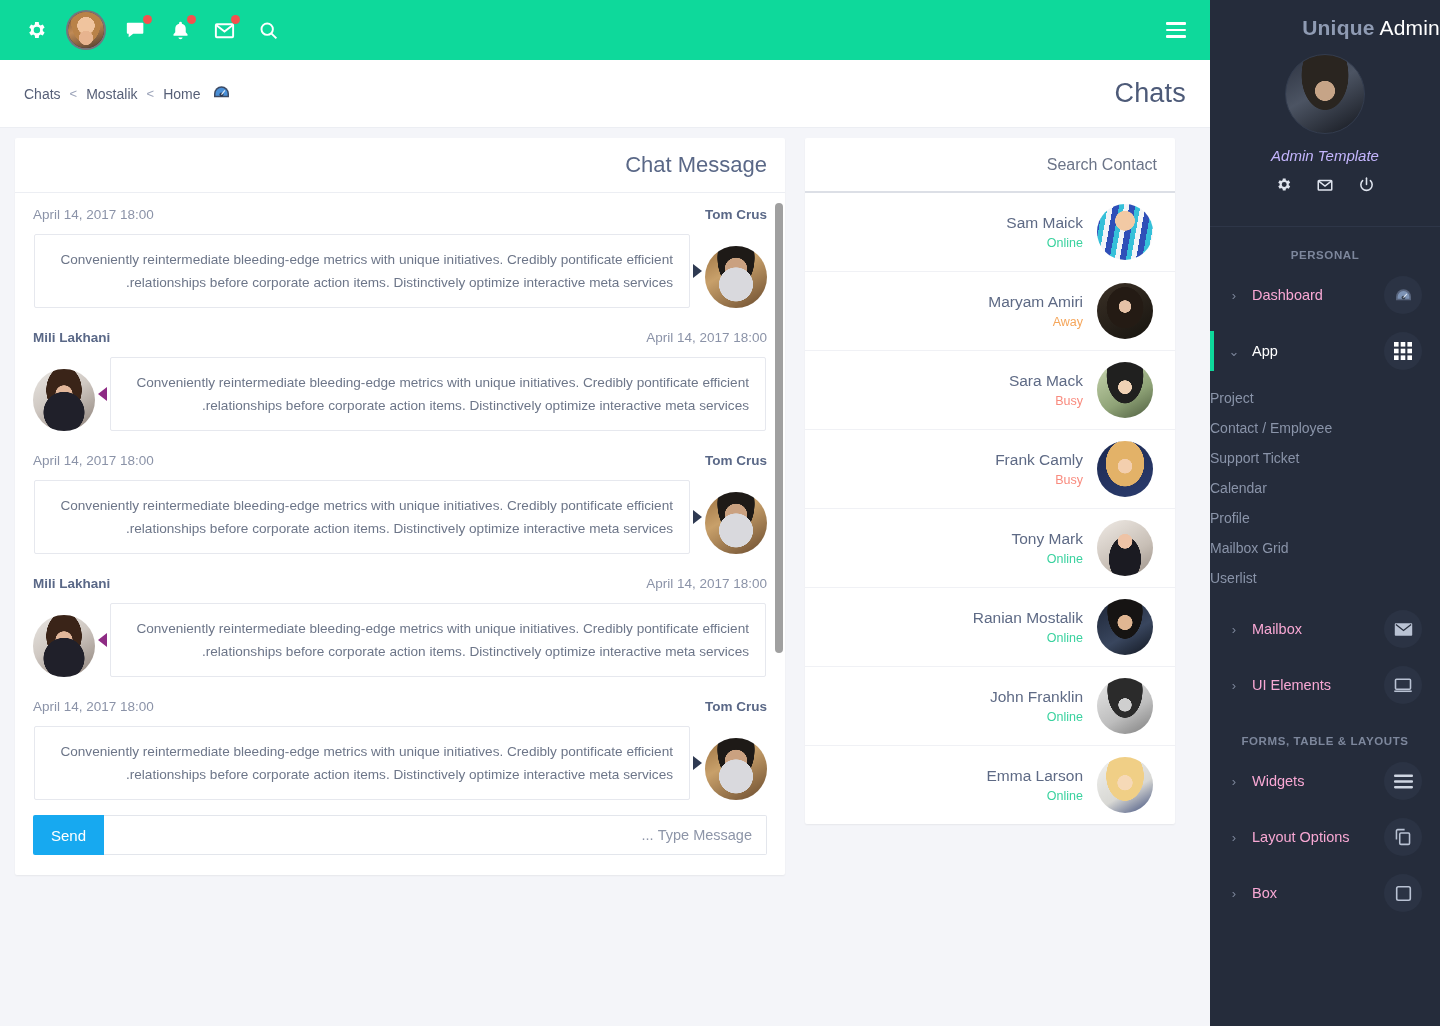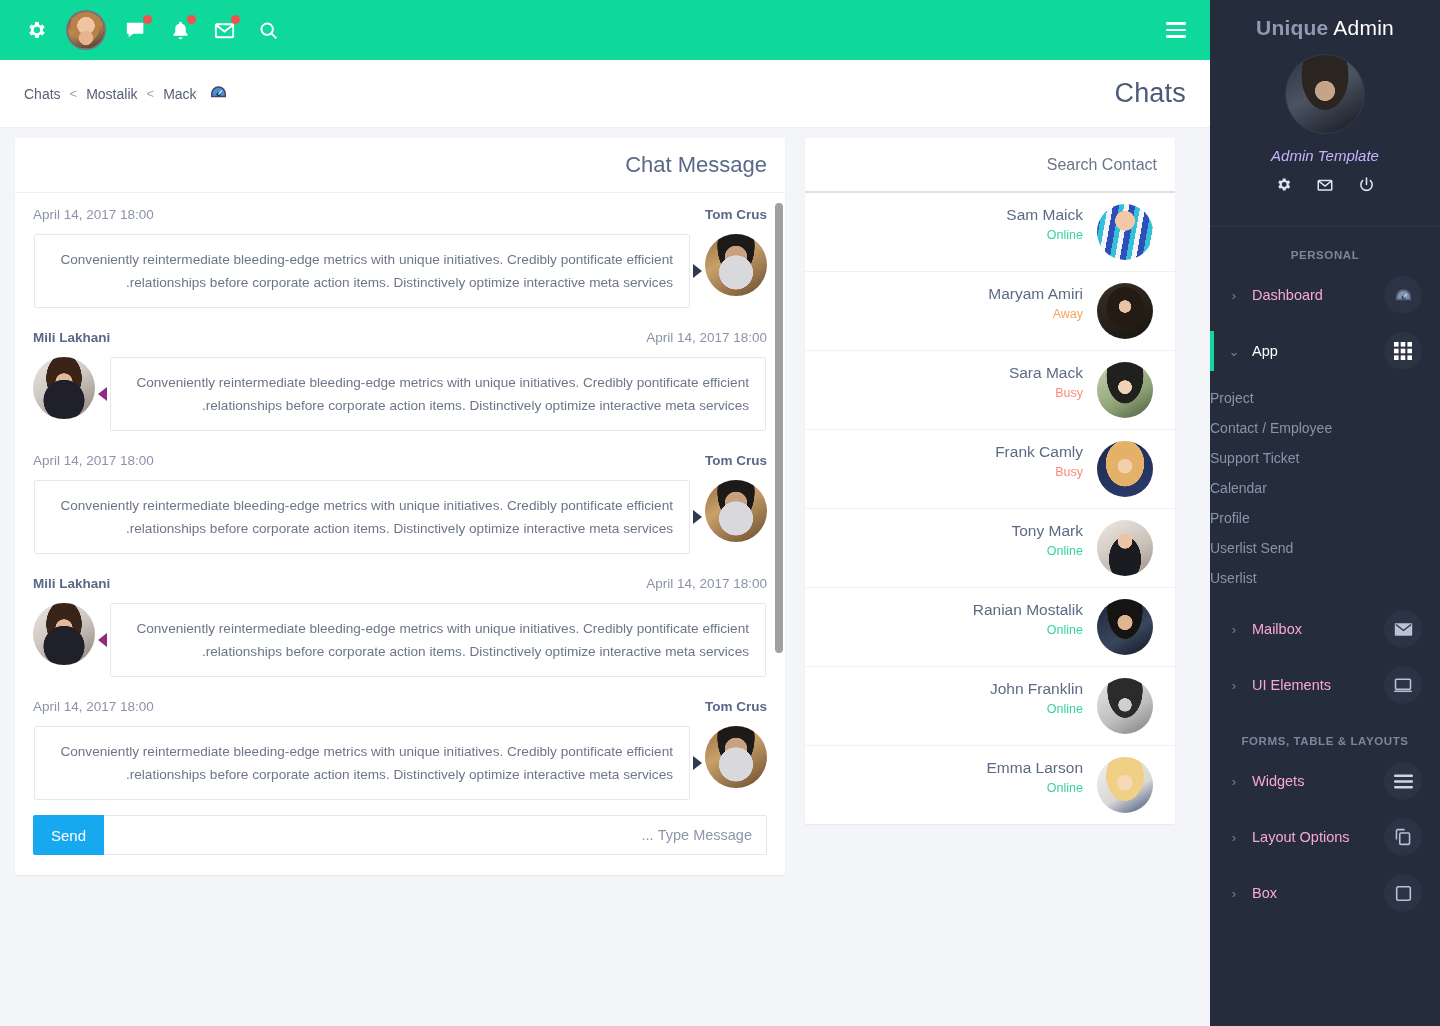--- a/index.html
+++ b/index.html
@@ -112,21 +112,21 @@
     cursor: pointer;
   }
 
   .msg { margin-bottom: 22px; direction: ltr; }
   .msg-meta { display: flex; align-items: center; font-size: 13.5px; margin-bottom: 12px; }
   .msg-meta .name { font-weight: 700; color: #5a6887; }
   .msg-meta .time { color: #8b93a8; font-weight: 400; }
   .msg-right .msg-meta { justify-content: space-between; }
   .msg-left  .msg-meta { justify-content: space-between; }
 
-  .msg-body { display: flex; align-items: flex-start; gap: 0; }
+  .msg-body { display: flex; align-items: flex-end; gap: 0; }
   .msg-right .msg-body { justify-content: flex-end; }
   .bubble {
     border: 1px solid #e6e8ee;
     background: #fff;
     padding: 13px 16px;
     font-size: 13.6px;
     line-height: 23px;
     color: #6d7689;
     text-align: right;
     direction: rtl;
@@ -205,21 +205,21 @@
   .search-input {
     border: none; outline: none; width: 100%;
     text-align: right; direction: rtl;
     font-size: 16px; color: #6b7par;
     color: #6b7488;
     font-family: "Liberation Sans", sans-serif;
     background: transparent;
   }
   .search-input::placeholder { color: #6b7488; }
   .contact-row {
-    display: flex; justify-content: flex-end;
+    display: flex; align-items: center; justify-content: flex-end;
     gap: 14px; padding: 11px 22px 11px 18px;
     border-bottom: 1px solid #f0f1f5;
     cursor: pointer;
   }
   .contact-row:last-child { border-bottom: none; }
   .c-text { text-align: right; }
   .c-name { font-size: 15.5px; color: #5e6a85; font-weight: 400; line-height: 22px; }
   .c-status { font-size: 12.5px; line-height: 19px; }
   .c-avatar { width: 56px; height: 56px; border-radius: 50%; overflow: hidden; flex: 0 0 56px; position: relative; }
 
@@ -234,21 +234,21 @@
 
   
   .sidebar {
     position: absolute; top: 0; right: 0;
     width: 230px; height: 1026px;
     background: #252c3b;
     overflow: hidden;
     direction: rtl;
   }
   .brand {
-    text-align: center; padding: 16px 0 0 0;
+    padding: 16px 0 0 0;
     font-size: 21px; color: #ffffff; font-weight: 400; letter-spacing: .2px;
   }
   .brand b { font-weight: 700; color: #8f9bb3; }
   .profile { text-align: center; padding: 14px 0 10px 0; }
   .profile-pic {
     width: 80px; height: 80px; border-radius: 50%;
     margin: 0 auto; overflow: hidden; position: relative;
     border: 1px solid #333c4e;
     background:
       radial-gradient(circle at 50% 46%, #c6a487 0 17%, transparent 18%),
@@ -332,21 +332,21 @@
     <span></span>
   </div>
 </div>
 
 <div class="crumbbar">
   <div class="crumbs">
     <a>Chats</a>
     <span class="sep">&lt;</span>
     <a>Mostalik</a>
     <span class="sep">&lt;</span>
-    <a>Mack</a>
+    <a>Home</a>
     <span class="dash-ico">
       <svg width="17" height="15" viewBox="0 0 24 22">
           <path d="M12 2A11 11 0 0 0 1 13v5h22v-5A11 11 0 0 0 12 2Z" fill="#3d4a63"></path>
           <path d="M12 4.2A8.8 8.8 0 0 0 3.2 13v2.8h17.6V13A8.8 8.8 0 0 0 12 4.2Z" fill="#4a8fd6"></path>
           <circle cx="12" cy="14" r="3" fill="#2c3a54"></circle>
           <path d="M12 14 17 8" stroke="#e8eef7" stroke-width="1.6"></path>
         </svg>
     </span>
   </div>
   <div class="page-title">Chats</div>
@@ -552,21 +552,21 @@
         </span>
         <span class="sb-label">App</span>
         <span class="sb-caret">⌄</span>
       </div>
       <div class="sb-sub">
         <div class="sb-sub-item">Project</div>
         <div class="sb-sub-item">Contact / Employee</div>
         <div class="sb-sub-item">Support Ticket</div>
         <div class="sb-sub-item">Calendar</div>
         <div class="sb-sub-item">Profile</div>
-        <div class="sb-sub-item">Userlist Send</div>
+        <div class="sb-sub-item">Mailbox Grid</div>
         <div class="sb-sub-item">Userlist</div>
       </div>
       <div class="sb-item">
         <span class="sb-ico-wrap">
           <svg width="19" height="15" viewBox="0 0 24 18" fill="#b9c2d3">
             <path d="M2 1h20a1 1 0 0 1 1 1v14a1 1 0 0 1-1 1H2a1 1 0 0 1-1-1V2a1 1 0 0 1 1-1Z"></path>
             <path d="M2.4 2.6 12 10.2l9.6-7.6" stroke="#252c3b" stroke-width="1.6" fill="none"></path>
           </svg>
         </span>
         <span class="sb-label">Mailbox</span>

